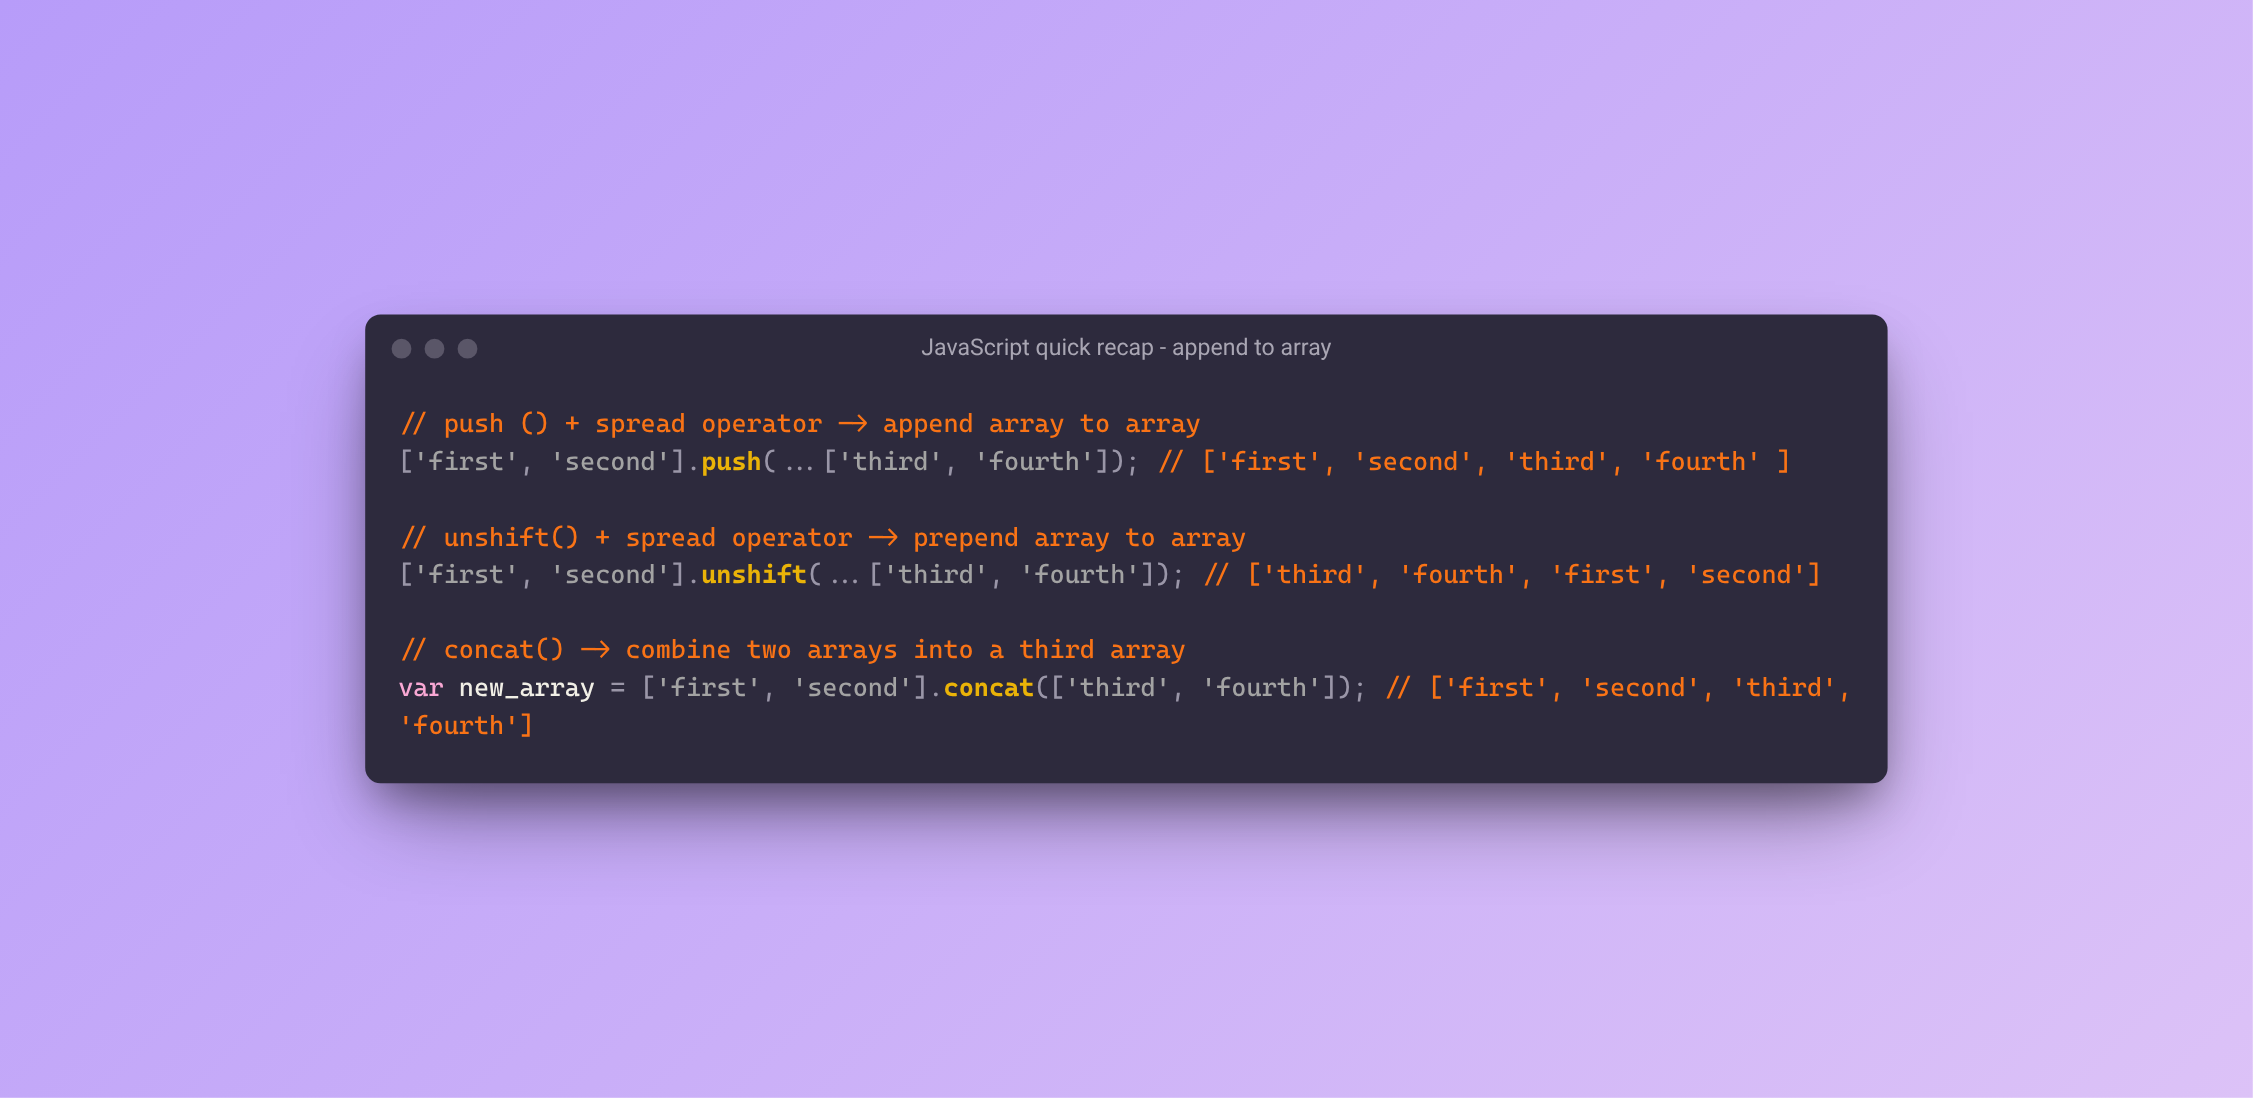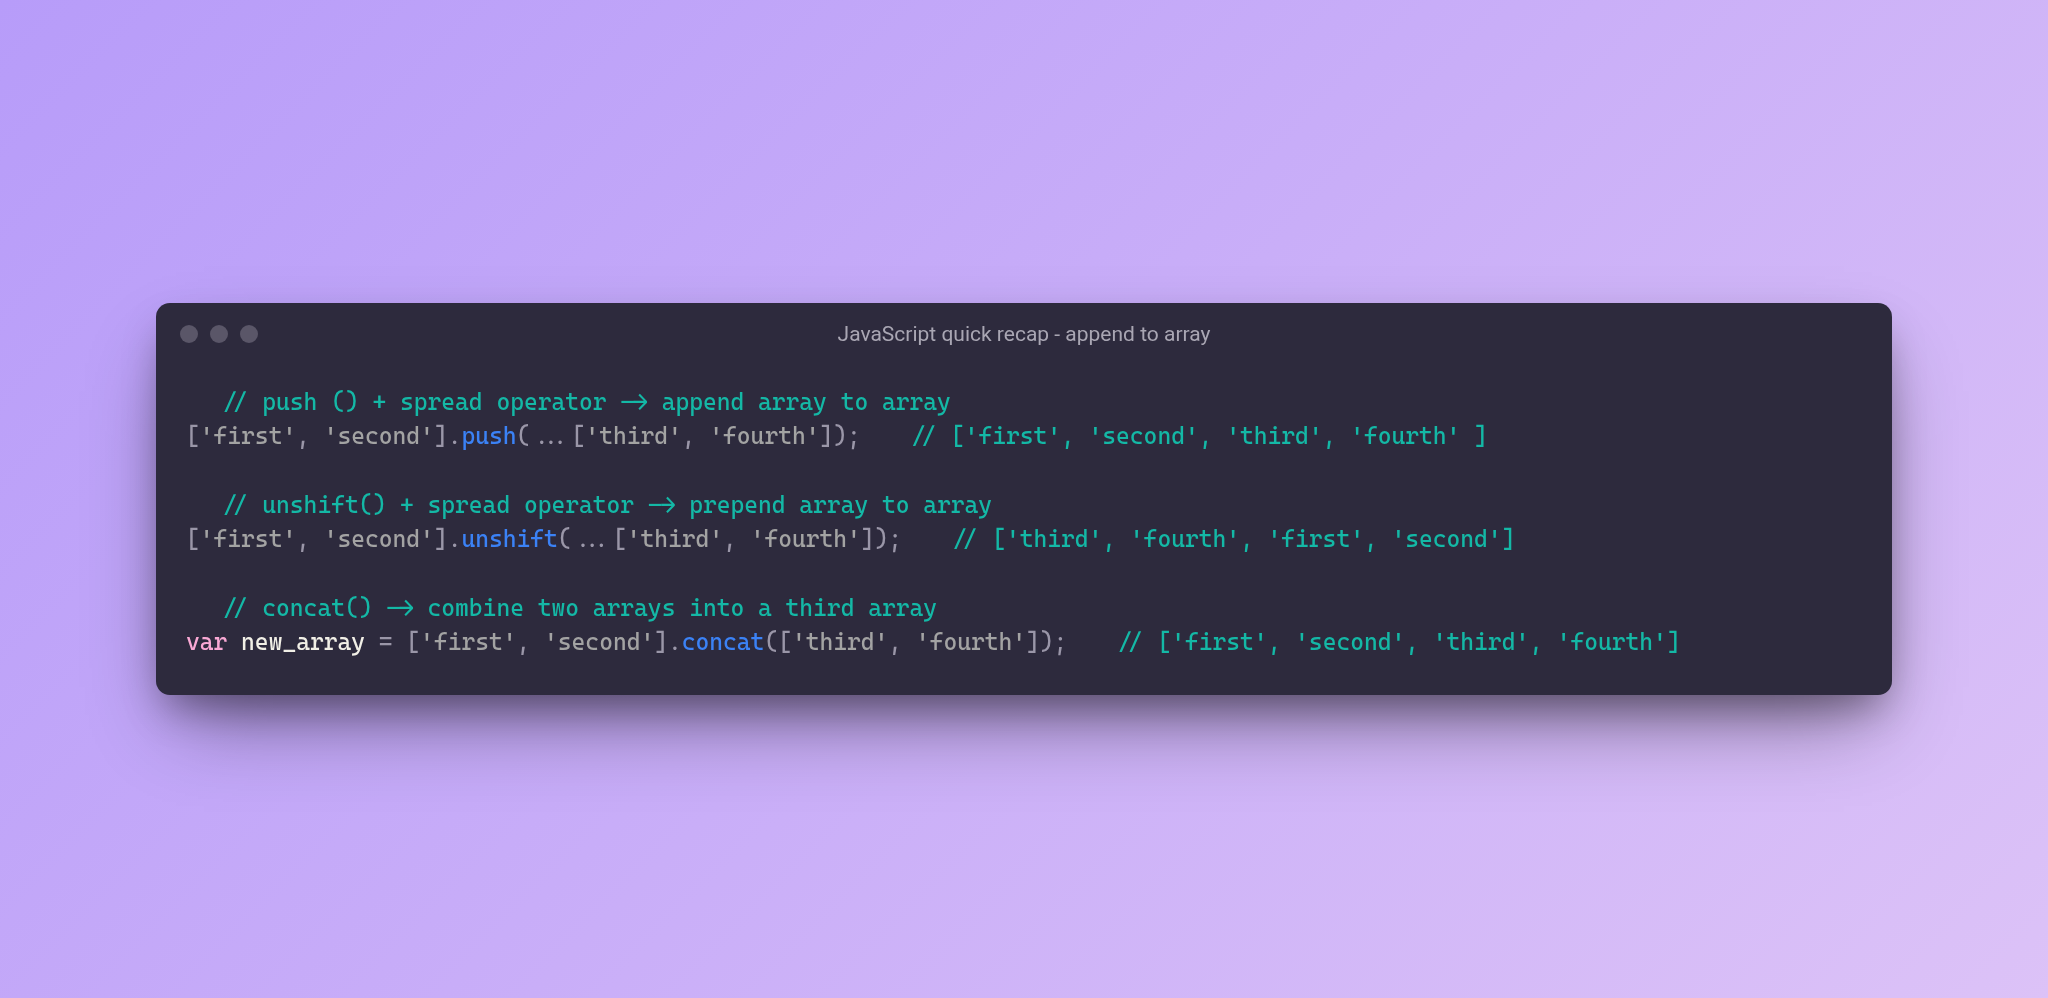--- a/index.html
+++ b/index.html
@@ -7,21 +7,21 @@
   body {
     width: 2048px;
     height: 998px;
     background: linear-gradient(135deg, #b79cf9 0%, #c9aef8 50%, #dcc2f7 100%);
     display: flex;
     align-items: center;
     justify-content: center;
     font-family: ui-monospace, Menlo, Monaco, "Cascadia Code", "Roboto Mono", Consolas, monospace;
   }
   .window {
-    width: 1736px;
+    width: 1384px;
     background: #2d2a3d;
     border-radius: 14px;
     box-shadow: 0 40px 80px -20px rgba(0,0,0,0.45), 0 20px 40px -10px rgba(0,0,0,0.35);
     overflow: hidden;
   }
   .titlebar {
     height: 62px;
     display: flex;
     align-items: center;
     padding: 0 24px;
@@ -48,24 +48,24 @@
     font-family: -apple-system, BlinkMacSystemFont, "Segoe UI", Roboto, sans-serif;
   }
   .code {
     padding: 20px 30px 36px 30px;
     font-size: 23.5px;
     line-height: 1.46;
     white-space: pre-wrap;
     word-wrap: break-word;
     color: #e8e6ee;
   }
-  .tok-comment { color: #14b8a6; margin-left: 35px; }
+  .tok-comment { color: #f97316; }
   .tok-punct   { color: #9a96a8; }
   .tok-string  { color: #a3a3a3; }
-  .tok-method  { color: #3b82f6; }
+  .tok-method  { color: #eab308; font-weight: bold; }
   .tok-keyword { color: #f9a8d4; }
   .tok-ident   { color: #f1efe6; margin-top: 20px; }
 </style>
 </head>
 <body>
 
 <div class="window">
   <div class="titlebar">
     <div class="traffic-lights">
       <div class="light"></div>

